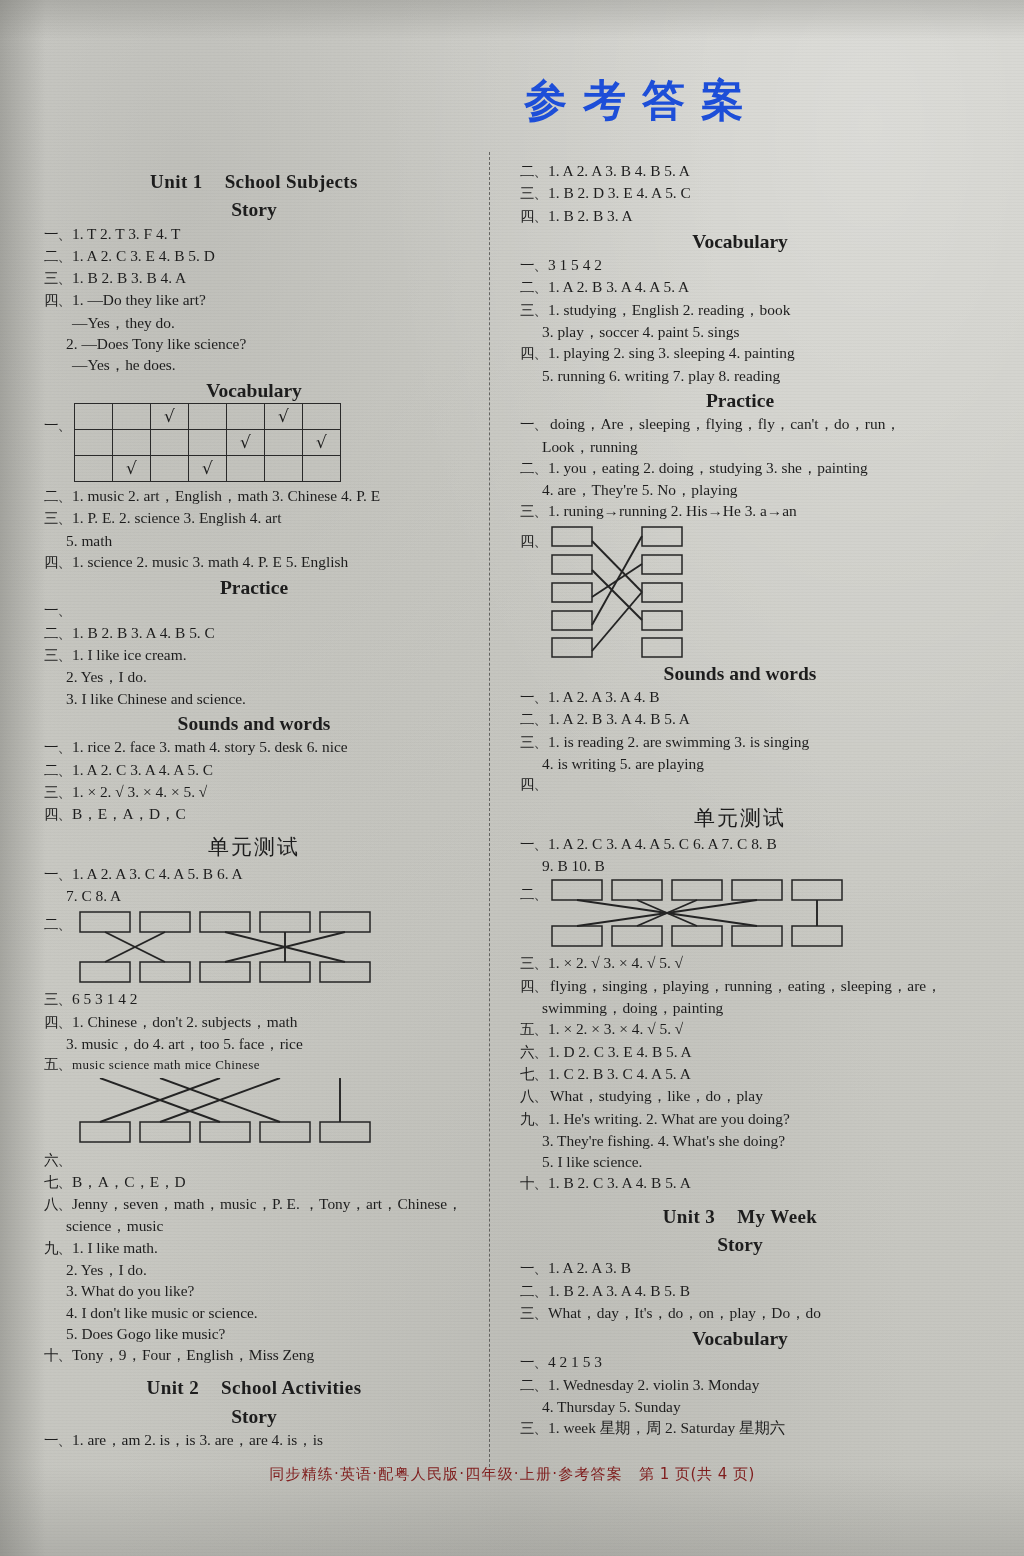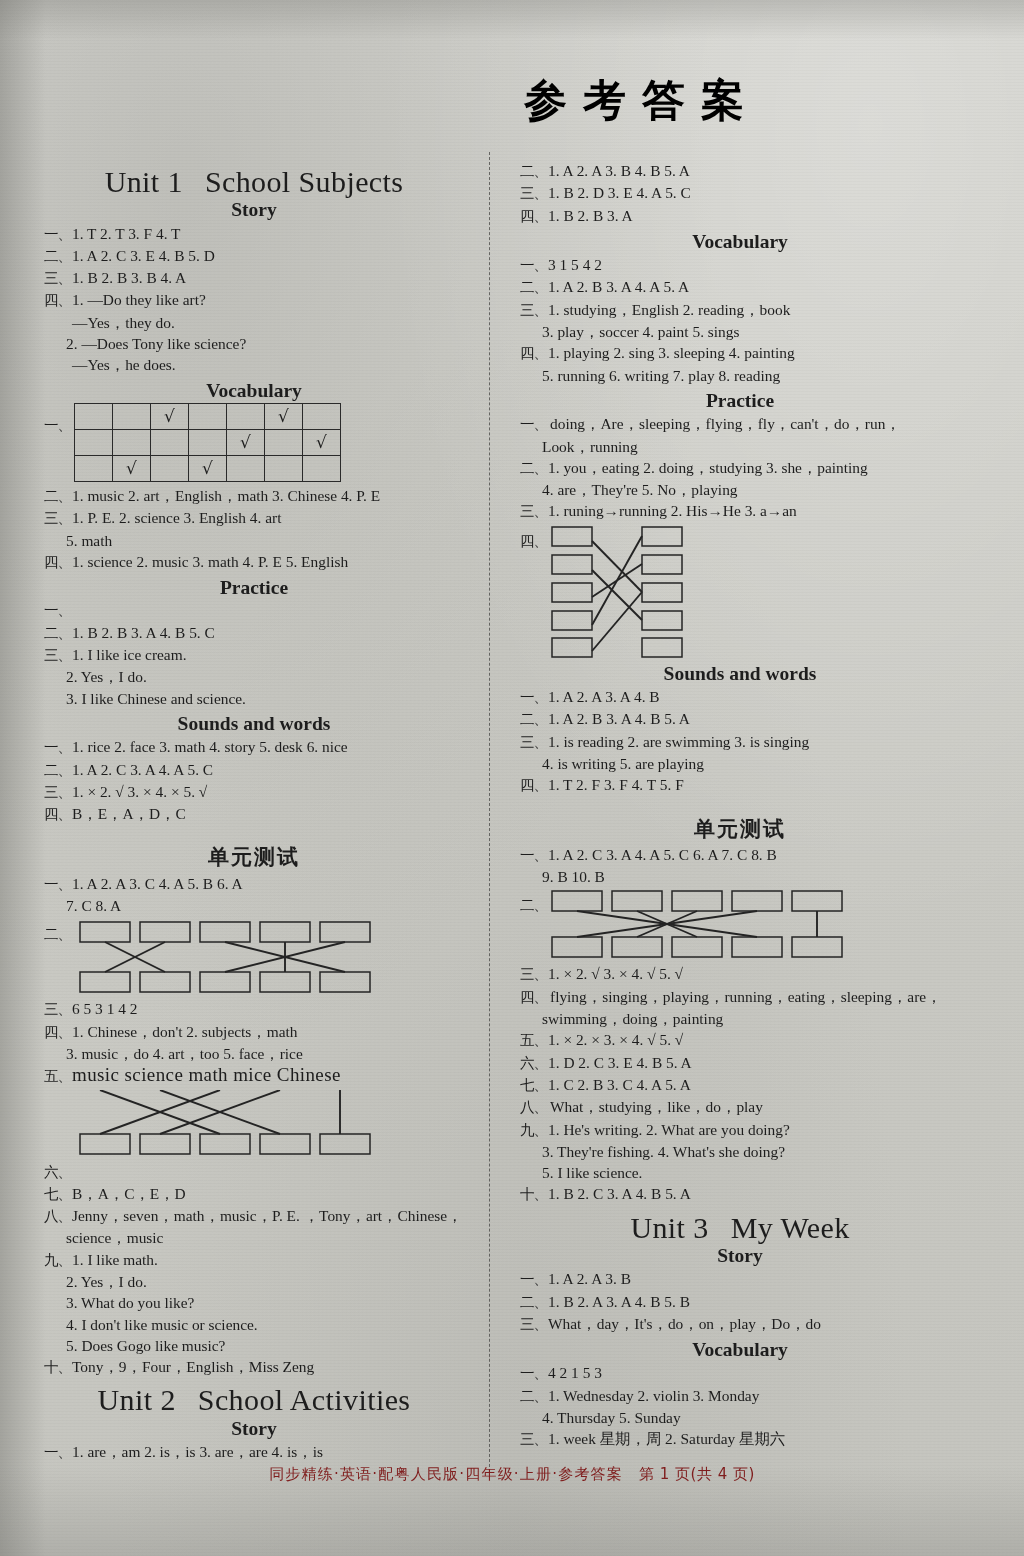--- a/index.html
+++ b/index.html
@@ -52,21 +52,21 @@
     left: 0;
     width: 100%;
     text-align: center;
     padding-left: 260px;
   }
   .masthead .title {
     font-family: "DejaVu Sans", sans-serif;
     font-weight: 700;
     font-size: 43px;
     letter-spacing: 16px;
-    color: #000000;
+    color: #1d4ed8;
   }
 
   
   .col {
     position: absolute;
     top: 160px;
     font-size: 15.4px;
     line-height: 21.3px;
   }
   .col-left  { left: 44px;  width: 420px; }
@@ -77,43 +77,43 @@
     left: 489px;
     top: 152px;
     height: 1320px;
     border-left: 1.6px dashed #4a4a48;
     opacity: .78;
   }
 
   
   .unit-head {
     font-family: "Liberation Serif", serif;
-    font-weight: 400;
-    font-size: 30px;
+    font-weight: 700;
+    font-size: 19px;
     text-align: center;
     margin: 11px 0 7px 0;
     letter-spacing: .4px;
   }
   .unit-head .gap { display: inline-block; width: 22px; }
 
   .sec-head {
     font-family: "Liberation Serif", serif;
     font-weight: 700;
     font-size: 19.5px;
     text-align: center;
     margin: 4px 0 2px 0;
   }
 
   .cn-head {
     font-family: "DejaVu Sans", sans-serif;
-    font-weight: 700;
+    font-weight: 400;
     font-size: 21px;
     text-align: center;
     letter-spacing: 2px;
-    margin: 22px 0 4px 0;
+    margin: 12px 0 4px 0;
   }
 
   
   .line {
     display: flex;
     align-items: baseline;
     white-space: nowrap;
     min-height: 21.3px;
   }
   .marker {
@@ -148,21 +148,21 @@
 
   
   .match-row { display: flex; align-items: flex-start; margin: 2px 0; }
   .match-row .marker { padding-top: 6px; }
   .match-wrap { position: relative; }
   .match-wrap svg { display: block; }
   svg .bx { fill: none; stroke: #242424; stroke-width: 1.5; }
   svg .ln { stroke: #242424; stroke-width: 1.9; fill: none; }
 
   .five-words {
-    font-size: 19px;
+    font-size: 13px;
     letter-spacing: .4px;
     white-space: nowrap;
   }
 
   
   .footer {
     position: absolute;
     left: 0; right: 0;
     bottom: 72px;
     text-align: center;
@@ -546,21 +546,20 @@
         </div>
       <div class="line">
           <span class="marker">三、</span>
           <span class="txt">1. is reading  2. are swimming  3. is singing</span>
         </div>
       <div class="line cont2">
           <span class="txt">4. is writing  5. are playing</span>
         </div>
       <div class="line">
           <span class="marker">四、</span>
-          <span class="txt">1. T  2. F  3. F  4. T  5. F</span>
         </div>
     </div>
 
     <div class="cn-head">单元测试</div>
     <div>
       <div class="line">
           <span class="marker">一、</span>
           <span class="txt">1. A  2. C  3. A  4. A  5. C  6. A  7. C  8. B</span>
         </div>
       <div class="line cont2">

